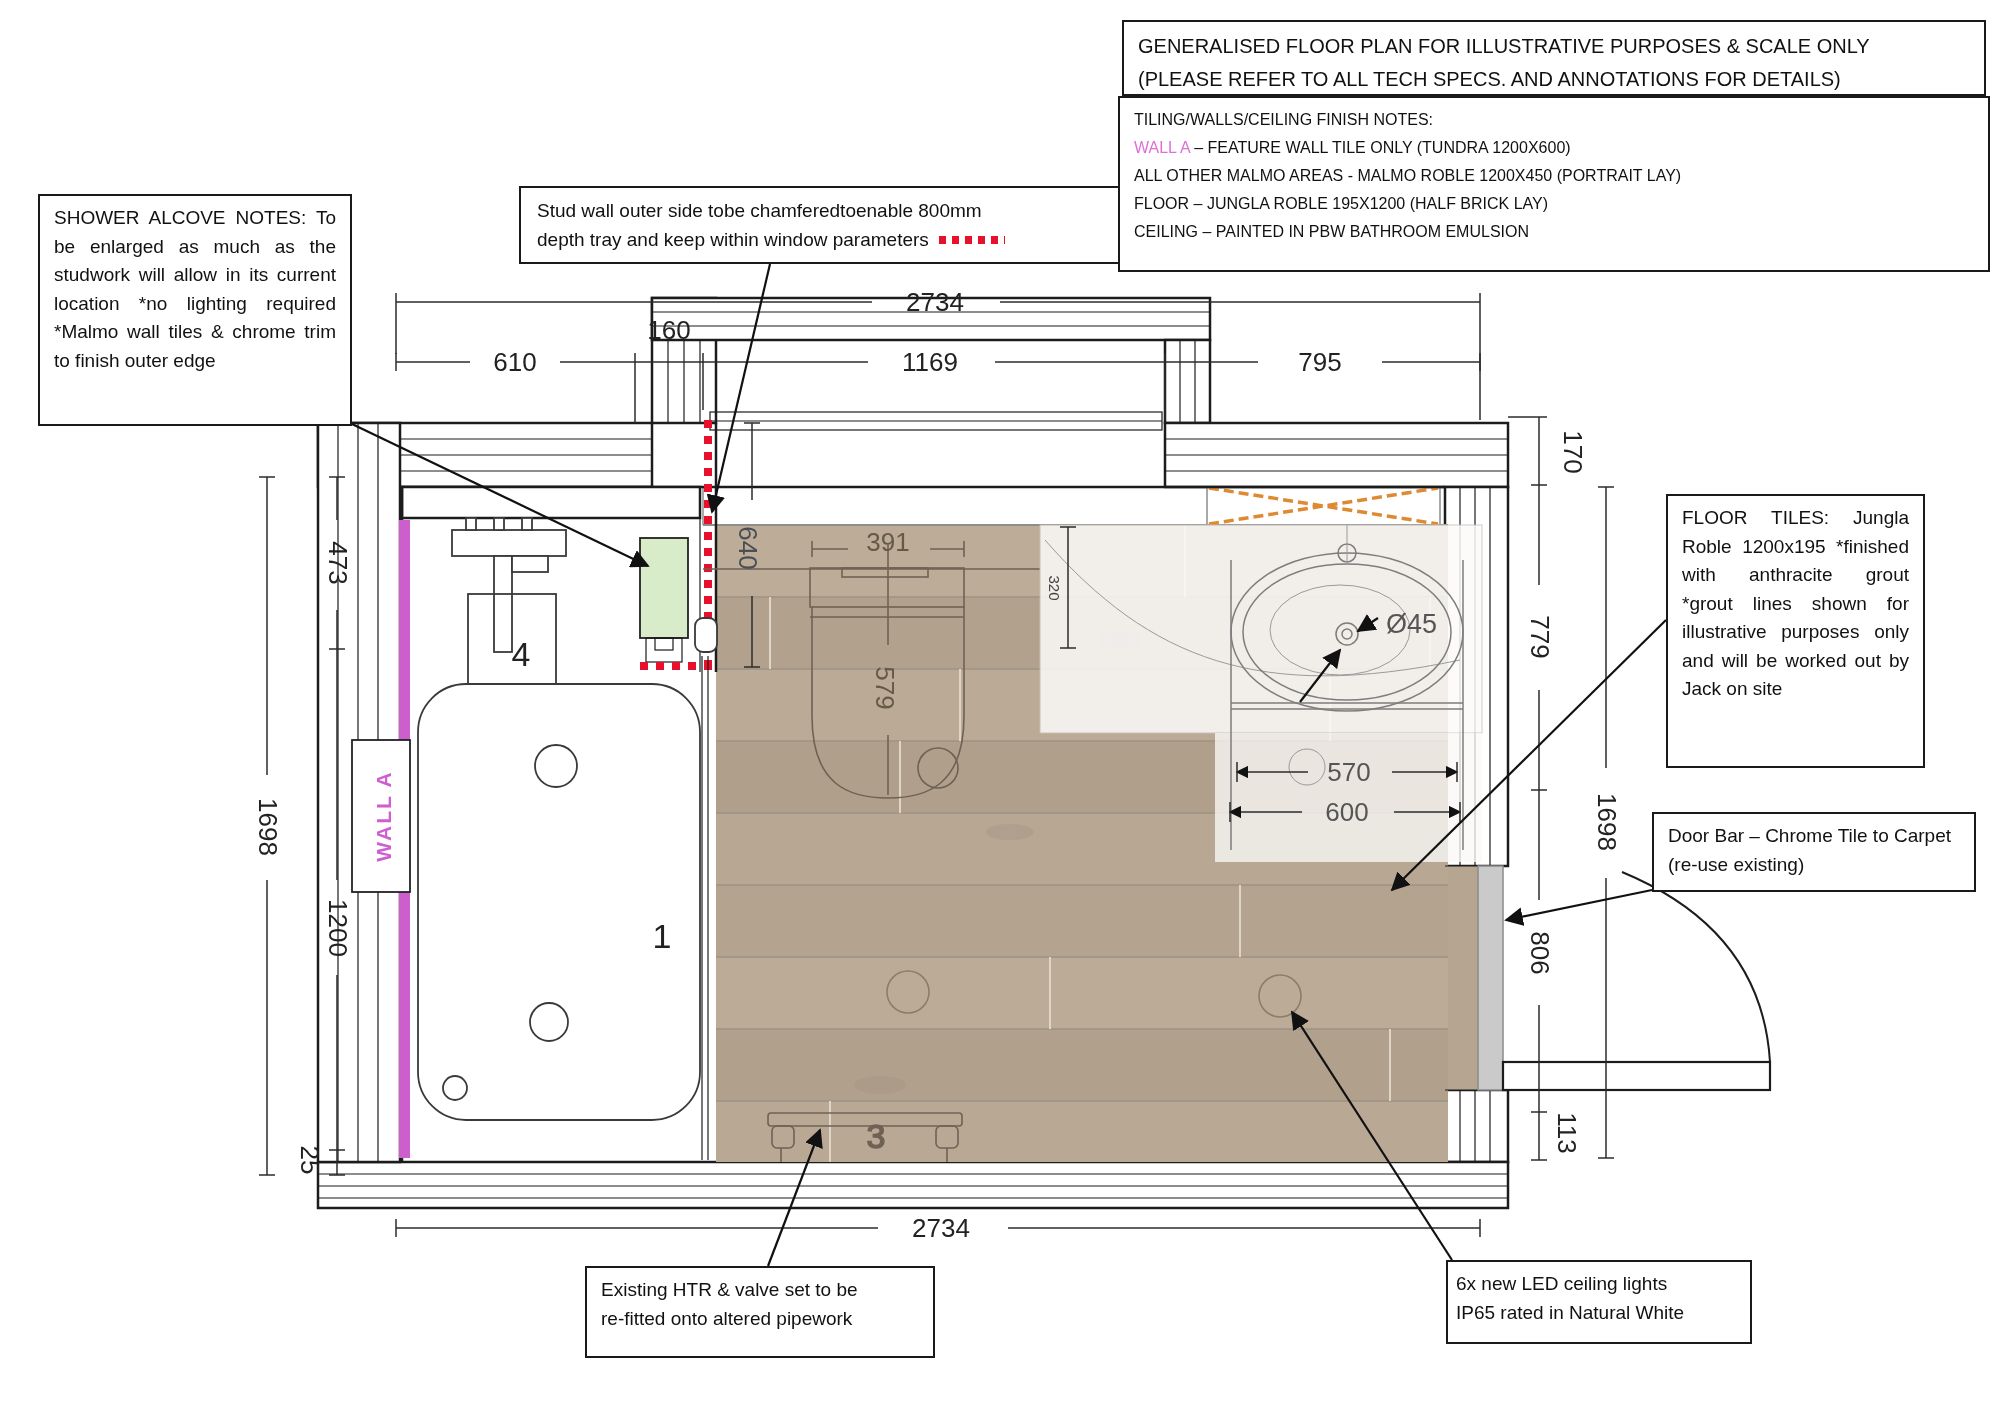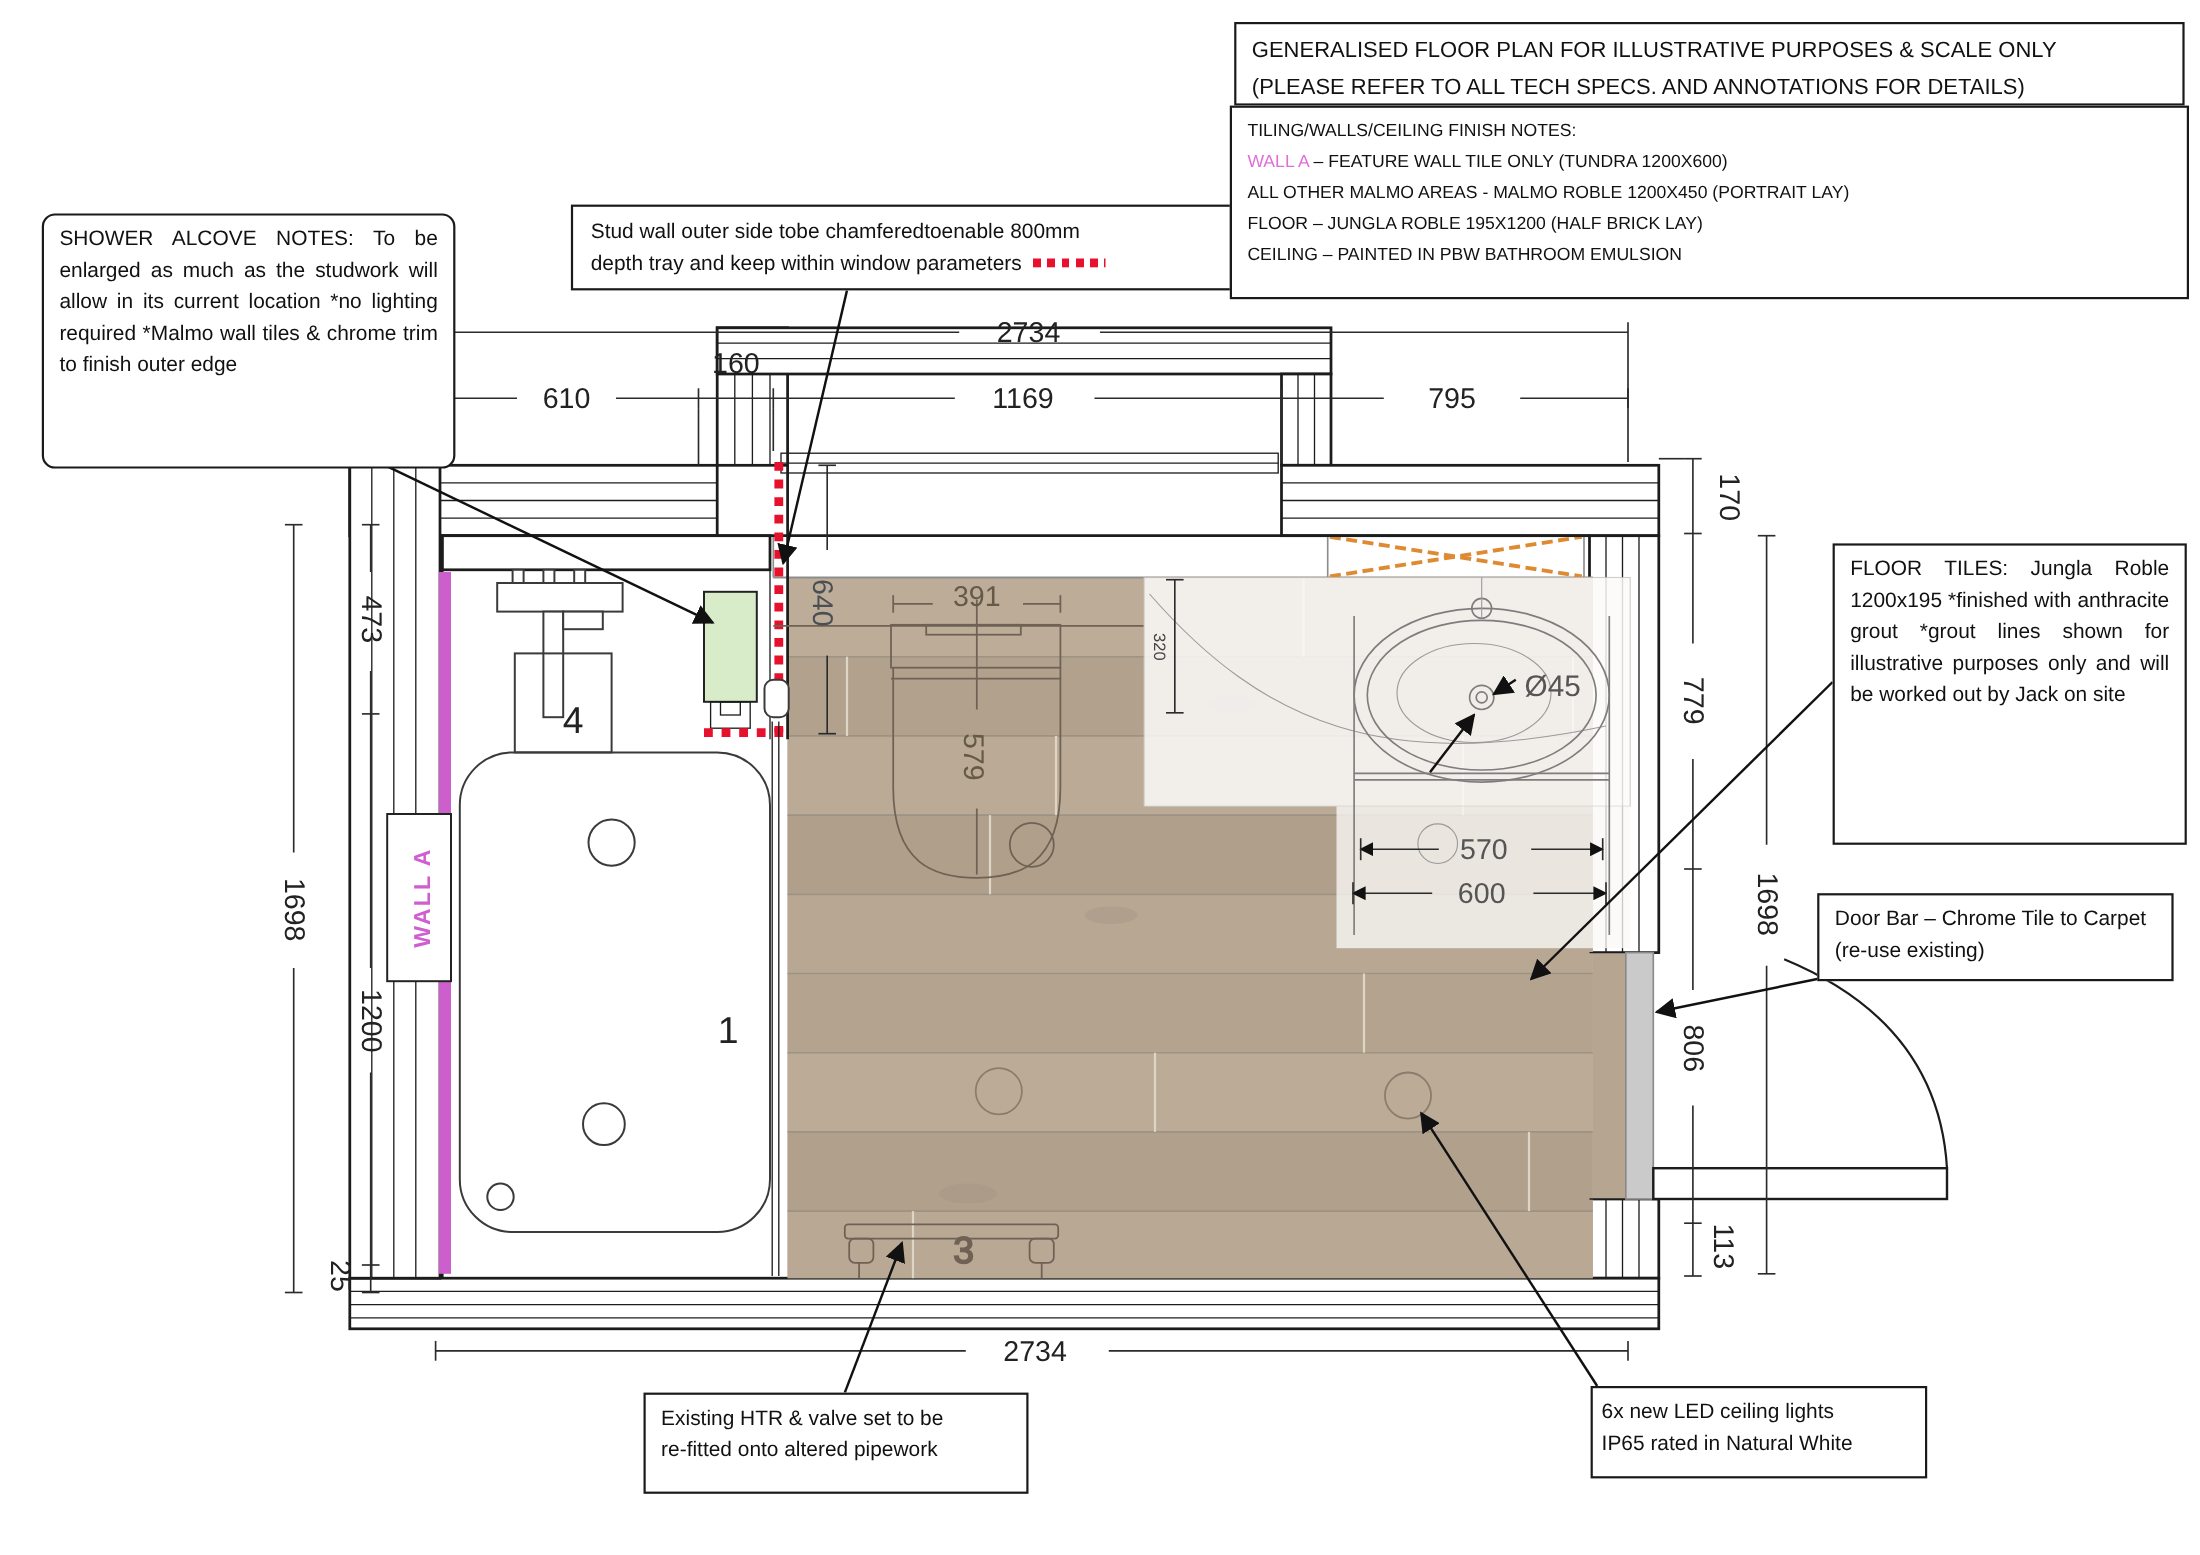--- a/index.html
+++ b/index.html
@@ -370,21 +370,21 @@
   <g>
     <line class="lead" x1="352" y1="424" x2="648" y2="566" marker-end="url(#arr)"></line>
     <line class="lead" x1="770" y1="264" x2="712" y2="512" marker-end="url(#arr)"></line>
     <line class="lead" x1="1666" y1="620" x2="1392" y2="890" marker-end="url(#arr)"></line>
     <line class="lead" x1="1652" y1="890" x2="1506" y2="920" marker-end="url(#arr)"></line>
     <line class="lead" x1="768" y1="1266" x2="820" y2="1130" marker-end="url(#arr)"></line>
     <line class="lead" x1="1452" y1="1260" x2="1292" y2="1012" marker-end="url(#arr)"></line>
   </g>
 </svg>
 
-<div class="note just" style="left:38px;top:194px;width:376px;height:232px;border-radius:12px;">
+<div class="note just" style="left:38px;top:194px;width:314px;height:232px;">
   <span>SHOWER ALCOVE NOTES: To be enlarged as much as the studwork will allow in its current location *no lighting required *Malmo wall tiles &amp; chrome trim to finish outer edge</span>
 </div>
 
 <div class="note" style="left:519px;top:186px;width:601px;height:78px;padding:9px 16px;">
   <div>Stud wall outer side tobe chamferedtoenable 800mm</div>
   <div>
     <span>depth tray and keep within window parameters</span><span class="reddots"></span>
   </div>
 </div>
 
@@ -396,21 +396,21 @@
 <div class="note ctr finishbox" style="left:1118px;top:96px;width:872px;height:176px;">
   <div>TILING/WALLS/CEILING FINISH NOTES:</div>
   <div>
     <span class="pink">WALL A</span><span> – FEATURE WALL TILE ONLY (TUNDRA 1200X600)</span>
   </div>
   <div>ALL OTHER MALMO AREAS - MALMO ROBLE 1200X450 (PORTRAIT LAY)</div>
   <div>FLOOR – JUNGLA ROBLE 195X1200 (HALF BRICK LAY)</div>
   <div>CEILING – PAINTED IN PBW BATHROOM EMULSION</div>
 </div>
 
-<div class="note just" style="left:1666px;top:494px;width:322px;height:274px;">
+<div class="note just" style="left:1666px;top:494px;width:259px;height:274px;">
   <span>FLOOR TILES: Jungla Roble 1200x195 *finished with anthracite grout *grout lines shown for illustrative purposes only and will be worked out by Jack on site</span>
 </div>
 
 <div class="note" style="left:1652px;top:812px;width:324px;height:80px;">
   <span>Door Bar – Chrome Tile to Carpet (re-use existing)</span>
 </div>
 
 <div class="note ctr" style="left:585px;top:1266px;width:350px;height:92px;">
   <div>Existing HTR &amp; valve set to be</div>
   <div>re-fitted onto altered pipework</div>

